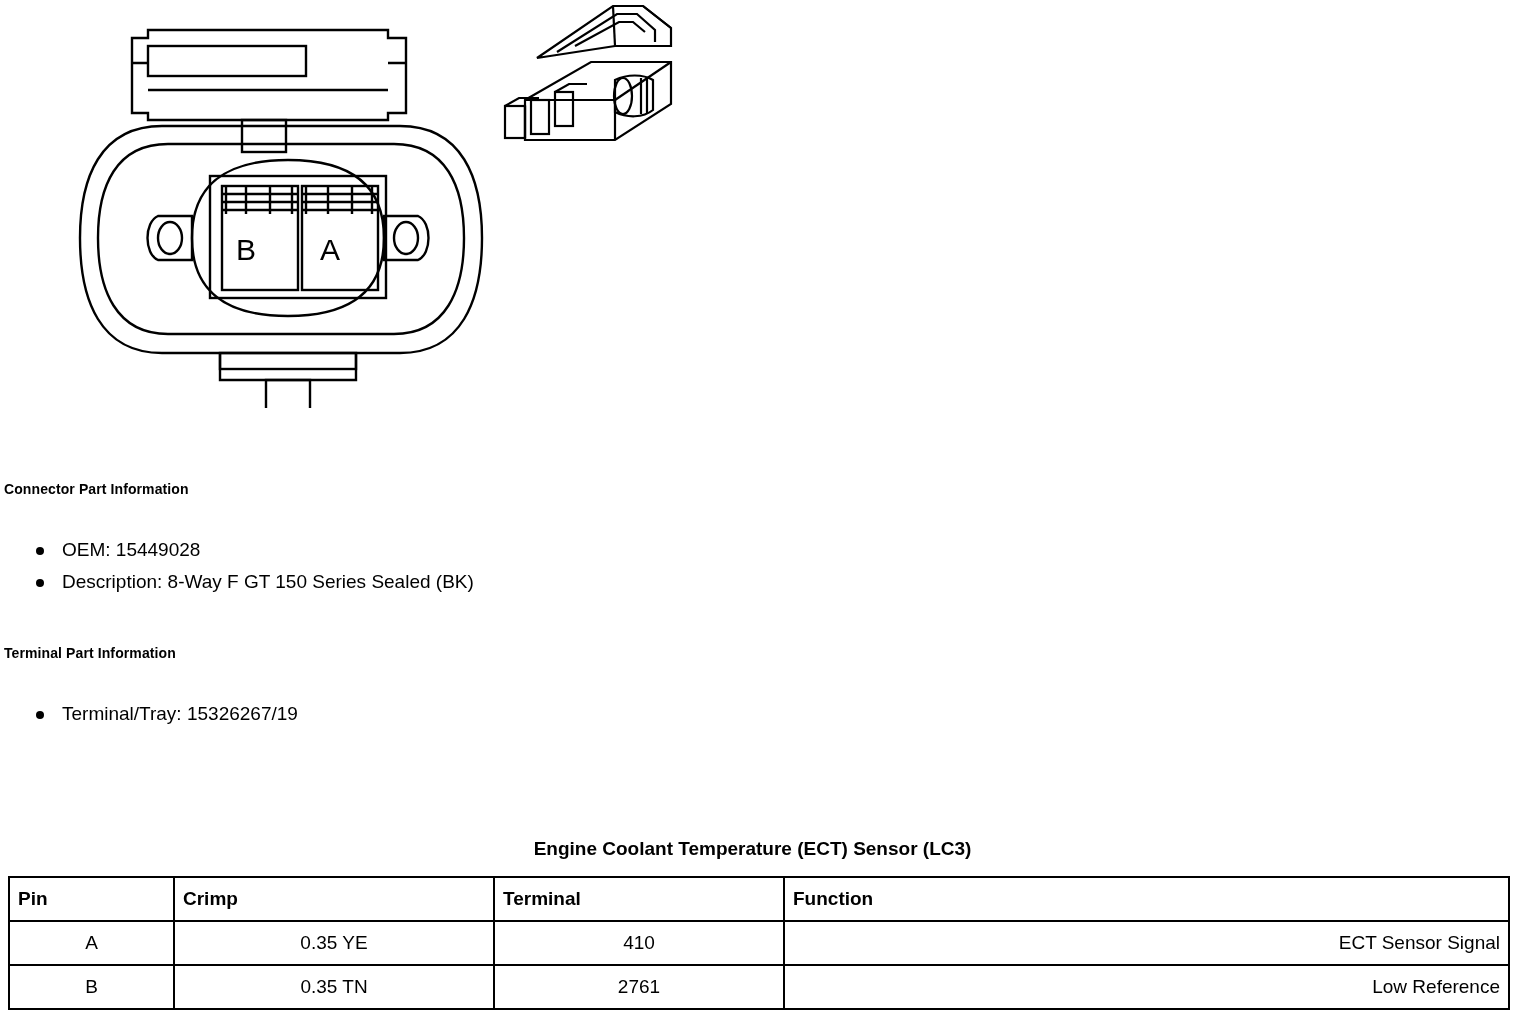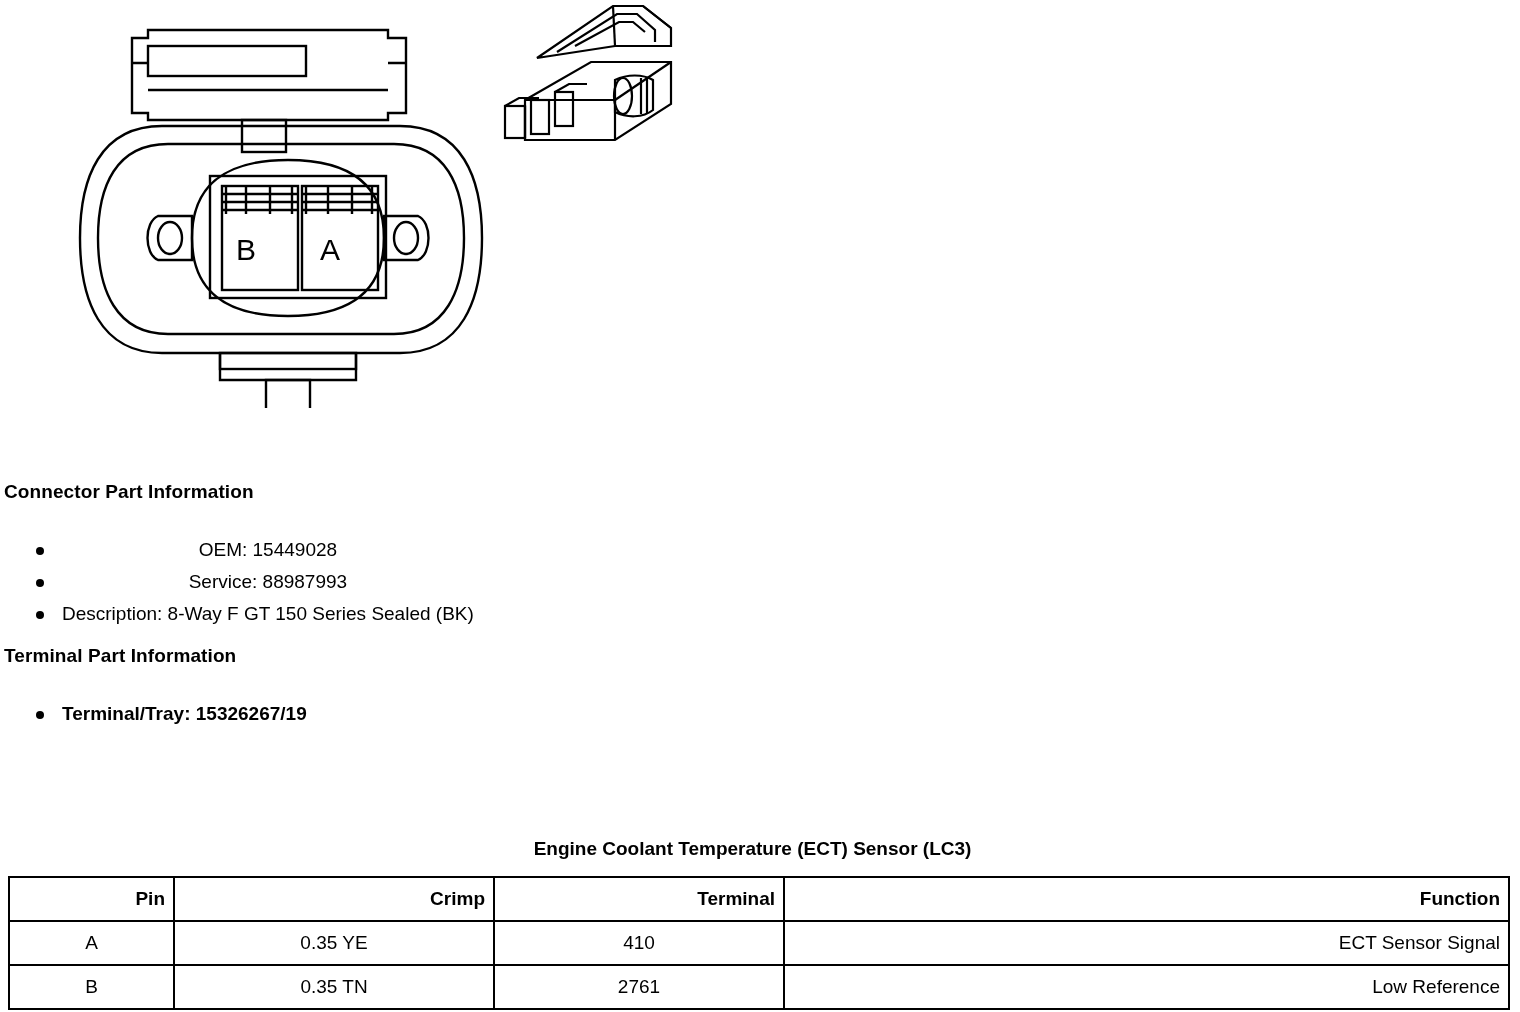--- a/index.html
+++ b/index.html
@@ -35,50 +35,49 @@
     top: 8px;
   }
   .svg-side {
     position: absolute;
     left: 495px;
     top: 0px;
   }
 
   
   .section-heading {
-    font-size: 19px;
+    font-size: 14px;
     font-weight: bold;
     letter-spacing: 0.1px;
   }
   #connector-heading {
     position: absolute;
     left: 4px;
     top: 481px;
   }
   #terminal-heading {
     position: absolute;
     left: 4px;
     top: 645px;
   }
   ul.bullets {
     list-style: none;
     margin: 0;
     padding: 0;
     position: absolute;
   }
   #connector-list { left: 28px; top: 534px; }
-  #terminal-list  { left: 28px; top: 698px; font-weight: bold; }
+  #terminal-list  { left: 28px; top: 698px; }
 
   ul.bullets li {
     font-size: 19px;
     line-height: 32px;
     position: relative;
     padding-left: 34px;
     white-space: nowrap;
-    text-align: center;
   }
   ul.bullets li::before {
     content: "";
     position: absolute;
     left: 8px;
     top: 13px;
     width: 8px;
     height: 8px;
     background: #000;
     border-radius: 50%;
@@ -105,21 +104,21 @@
   #pinout-table th,
   #pinout-table td {
     border: 2px solid #000;
     font-size: 19px;
     height: 42px;
     padding: 0 8px;
     font-weight: normal;
   }
   #pinout-table th {
     font-weight: bold;
-    text-align: right;
+    text-align: left;
   }
   #pinout-table td.c-pin,
   #pinout-table td.c-wire,
   #pinout-table td.c-circuit {
     text-align: center;
   }
   #pinout-table td.c-function {
     text-align: right;
     padding-left: 12px;
   }
@@ -196,21 +195,20 @@
         <path d="M10 106 L24 98 L44 98 M30 106 L30 138"></path>
         <path d="M60 92 L74 84 L92 84"></path>
       </g>
     </svg>
   </div>
 
   <div id="connector-heading" class="section-heading">Connector Part Information</div>
 
   <ul class="bullets" id="connector-list">
     <li>OEM: 15449028</li>
-    <li>Service: 88987993</li>
     <li>Description: 8-Way F GT 150 Series Sealed (BK)</li>
   </ul>
 
   <div id="terminal-heading" class="section-heading">Terminal Part Information</div>
 
   <ul class="bullets" id="terminal-list">
     <li>Terminal/Tray: 15326267/19</li>
   </ul>
 
   <div id="table-title">Engine Coolant Temperature (ECT) Sensor (LC3)</div>

